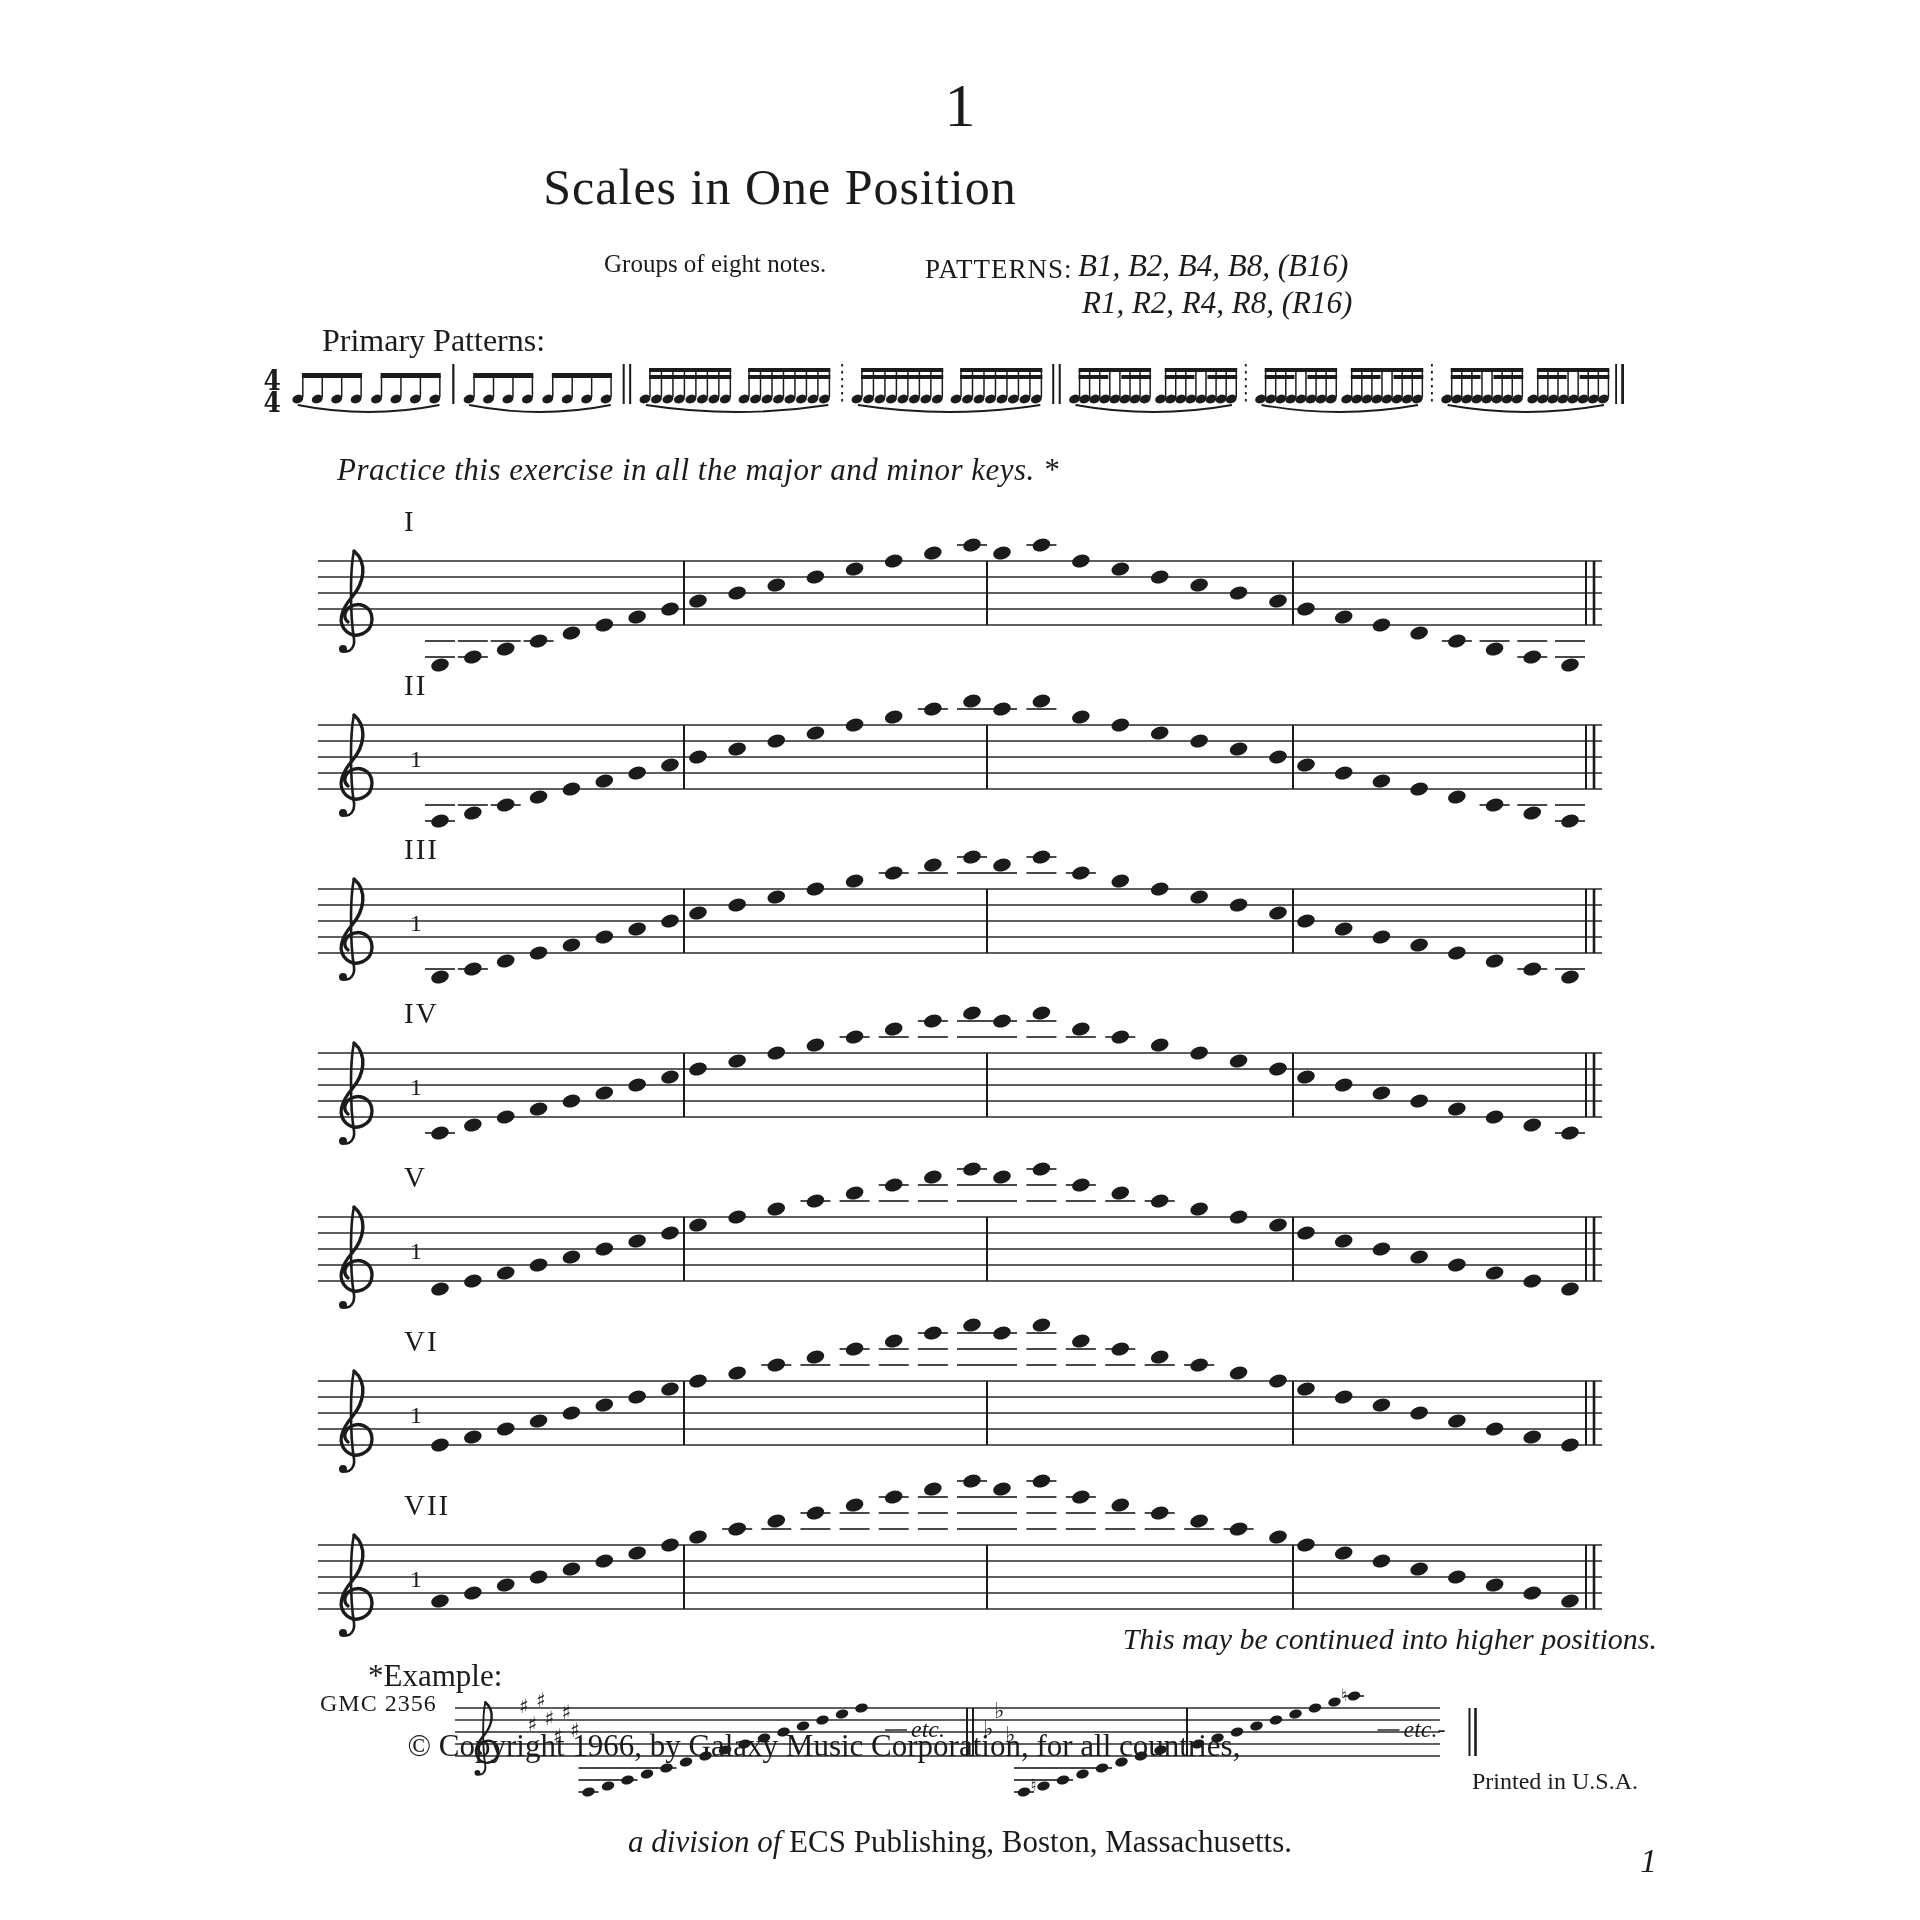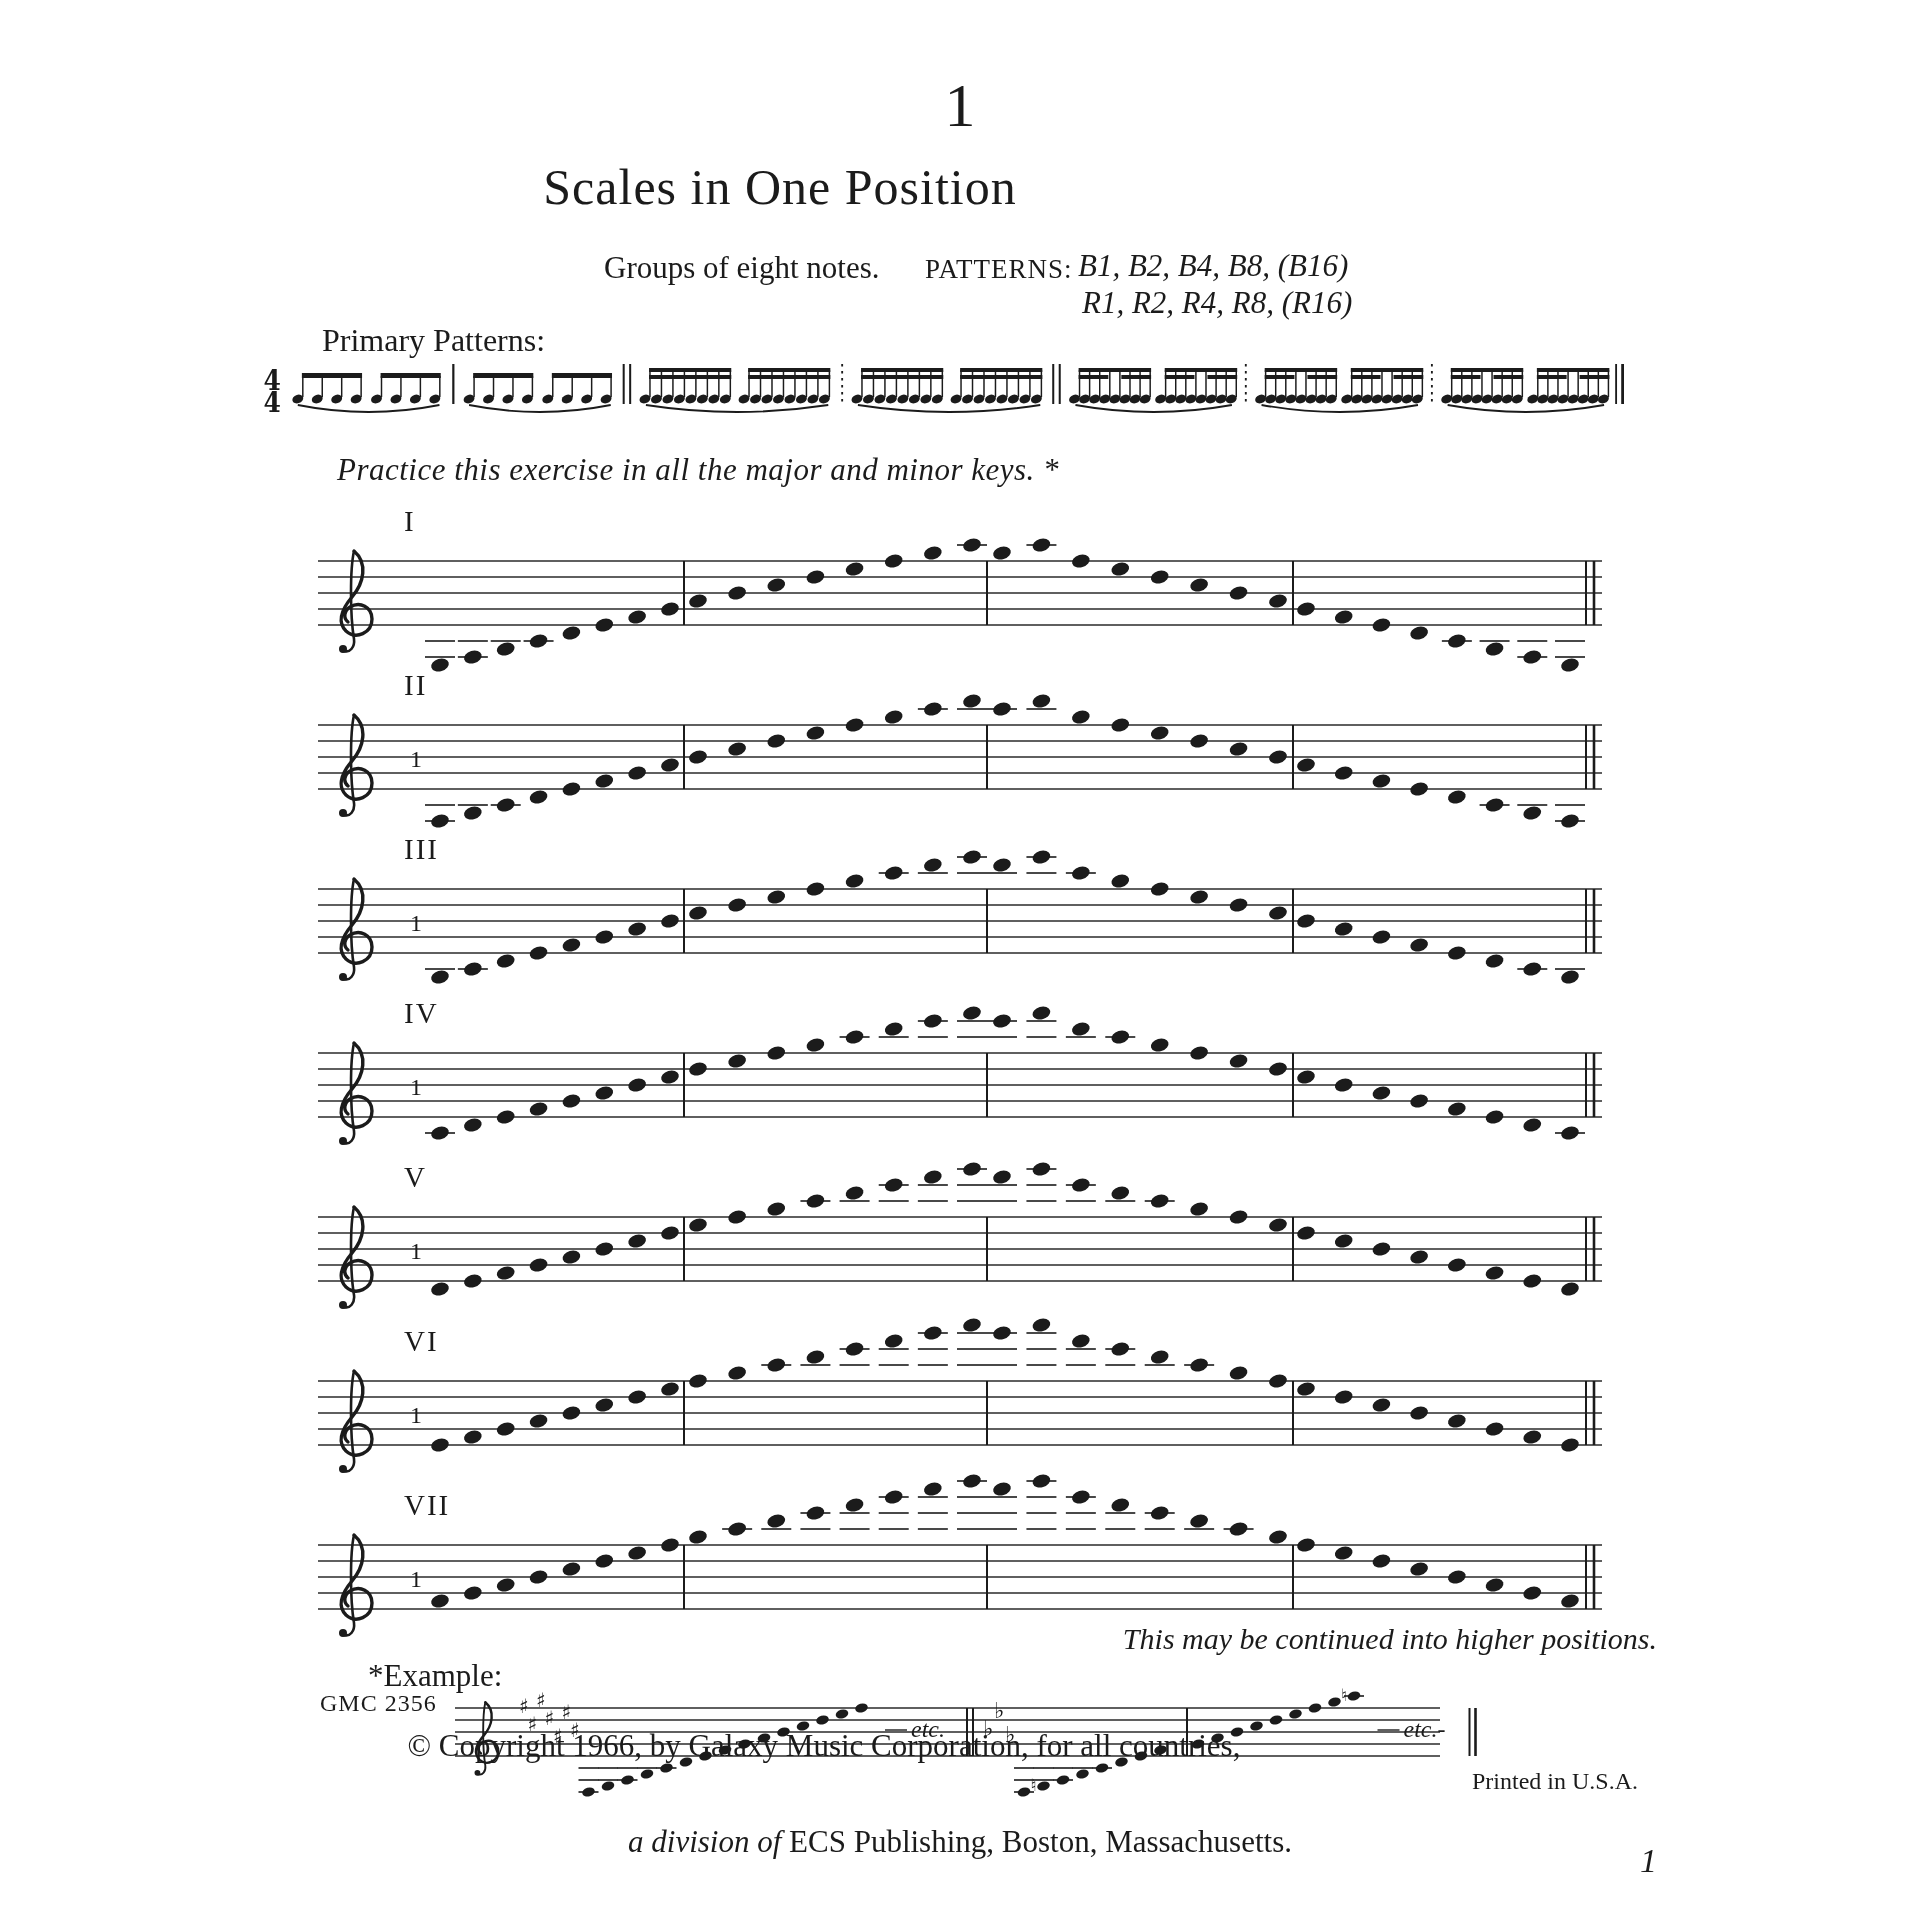--- a/index.html
+++ b/index.html
@@ -1,21 +1,21 @@
 <!DOCTYPE html>
 <html><head>
 <meta charset="utf-8">
 <style>
   html,body{margin:0;padding:0;}
   body{width:1920px;height:1920px;background:#ffffff;position:relative;
        font-family:"Liberation Serif",serif;color:#1b1b1b;overflow:hidden;}
   .abs{position:absolute;}
   #chapter-number{top:70px;left:0;width:1920px;text-align:center;font-size:62px;}
   #page-title{top:158px;left:0;width:1560px;text-align:center;font-size:50px;letter-spacing:1px;}
-  #groups-line{top:250px;left:604px;font-size:31px;}
+  #groups-line{top:250px;left:604px;font-size:25px;}
   #patterns-label{top:254px;left:925px;font-size:27px;letter-spacing:1px;}
   #patterns-line1{top:248px;left:1078px;font-size:31px;font-style:italic;}
   #patterns-line2{top:285px;left:1082px;font-size:31px;font-style:italic;}
   #primary-patterns-label{top:322px;left:322px;font-size:32px;}
   #rhythm-wrap{top:352px;left:258px;}
   #practice-note{top:452px;left:322px;font-size:31px;font-style:italic;letter-spacing:0.5px;margin-left:15px;}
   .stave{position:absolute;left:318px;width:1300px;height:172px;}
   .stave-label{position:absolute;left:86px;top:8px;font-size:29px;letter-spacing:2px;}
   .stave-svg{position:absolute;left:0;top:0;overflow:visible;}
   #continuation-note{top:1622px;left:0;width:1618px;text-align:right;font-size:30px;font-style:italic;margin-left:39px;}

